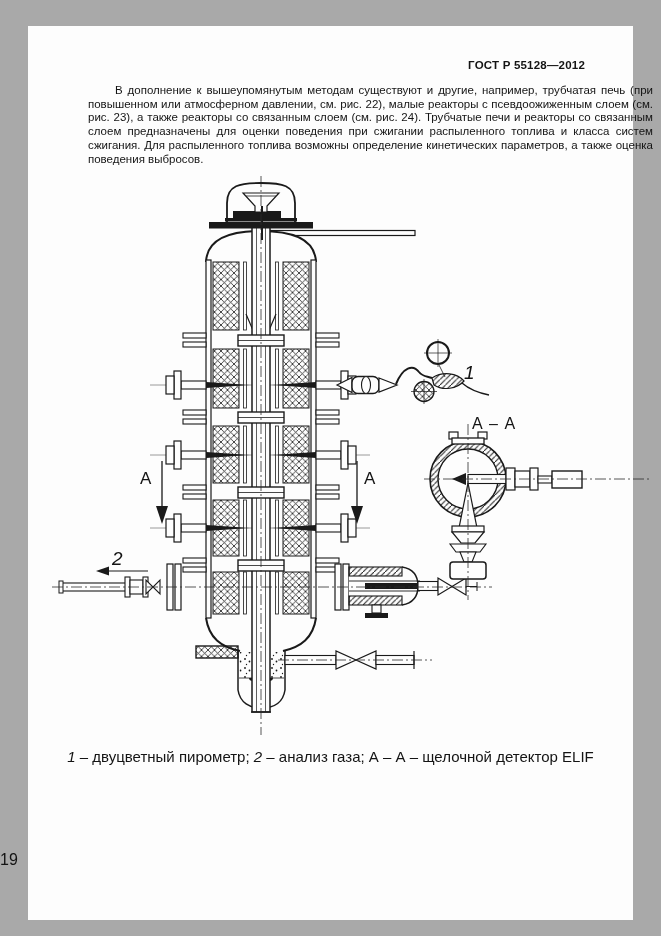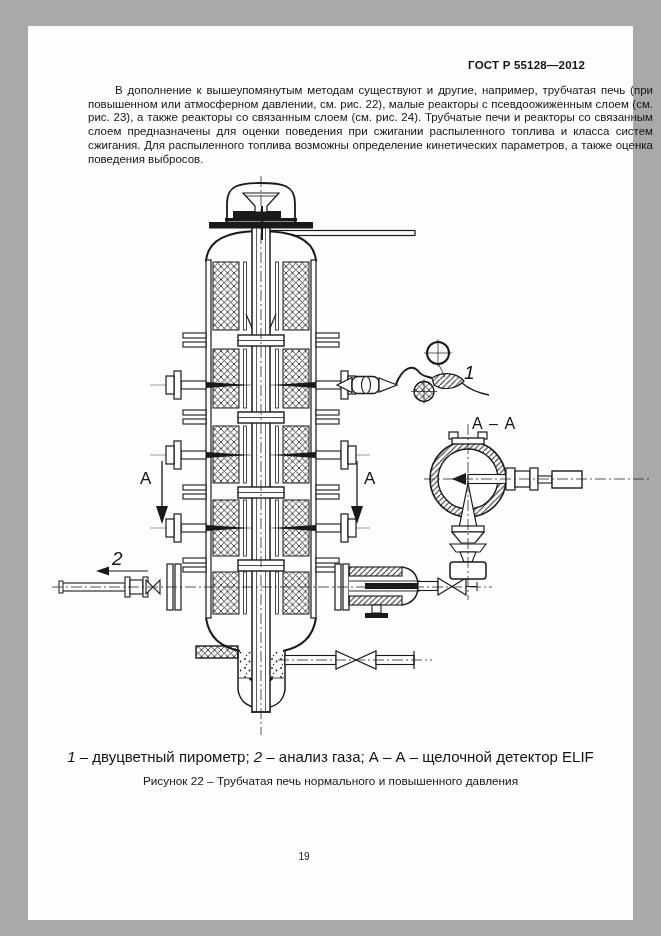--- a/index.html
+++ b/index.html
@@ -7,21 +7,21 @@
        font-family:"Liberation Sans", sans-serif;color:#141414;}
   .stage{position:absolute;inset:0;width:661px;height:936px;}
   .page-bg{position:absolute;left:28px;top:26px;right:28px;bottom:16px;background:#fdfdfd;}
   .doc-header{position:absolute;left:0;top:59px;width:585px;text-align:right;
               font-weight:bold;font-size:11.5px;letter-spacing:.2px;}
   .para{position:absolute;left:48px;top:84px;width:565px;font-size:11.5px;line-height:13.7px;
         text-align:justify;text-indent:27px;margin-left:40px;}
   .legend{position:absolute;left:48px;top:748px;width:565px;text-align:center;font-size:15px;}
   .legend .it{font-style:italic;}
   .figcap{position:absolute;left:48px;top:774px;width:565px;text-align:center;font-size:11.8px;}
-  .pagenum{position:absolute;left:12px;top:851px;width:584px;text-align:center;font-size:10px;}
+  .pagenum{position:absolute;left:0;top:851px;width:584px;text-align:left;font-size:16px;}
   svg{position:absolute;left:0;top:0;}
   svg text{font-family:"Liberation Sans", sans-serif;fill:#141414;}
   .lbl-it{font-style:italic;}
 </style>
 </head>
 <body>
 
 <div class="stage">
   <div class="page-bg"></div>
 
@@ -280,15 +280,14 @@
     <text x="140" y="484" font-size="17">А</text>
     <text x="364" y="484" font-size="17">А</text>
     <text x="494" y="429" font-size="16" text-anchor="middle" letter-spacing="1">А – А</text>
   </svg>
 
   <div class="doc-header">ГОСТ Р 55128—2012</div>
   <div class="para">В дополнение к вышеупомянутым методам существуют и другие, например, трубчатая печь (при повышенном или атмосферном давлении, см. рис. 22), малые реакторы с псевдоожиженным слоем (см. рис. 23), а также реакторы со связанным слоем (см. рис. 24). Трубчатые печи и реакторы со связанным слоем предназначены для оценки поведения при сжигании распыленного топлива и класса систем сжигания. Для распыленного топлива возможны определение кинетических параметров, а также оценка поведения выбросов.</div>
 
   <div class="legend"><span class="it">1</span><span> – двуцветный пирометр; </span><span class="it">2</span><span> – анализ газа; </span><span>А – А – щелочной детектор ELIF</span></div>
 
-  <div class="figcap">Рисунок 22 – Трубчатая печь нормального и повышенного давления</div>
   <div class="pagenum">19</div>
 </div>
 
 </body></html>

